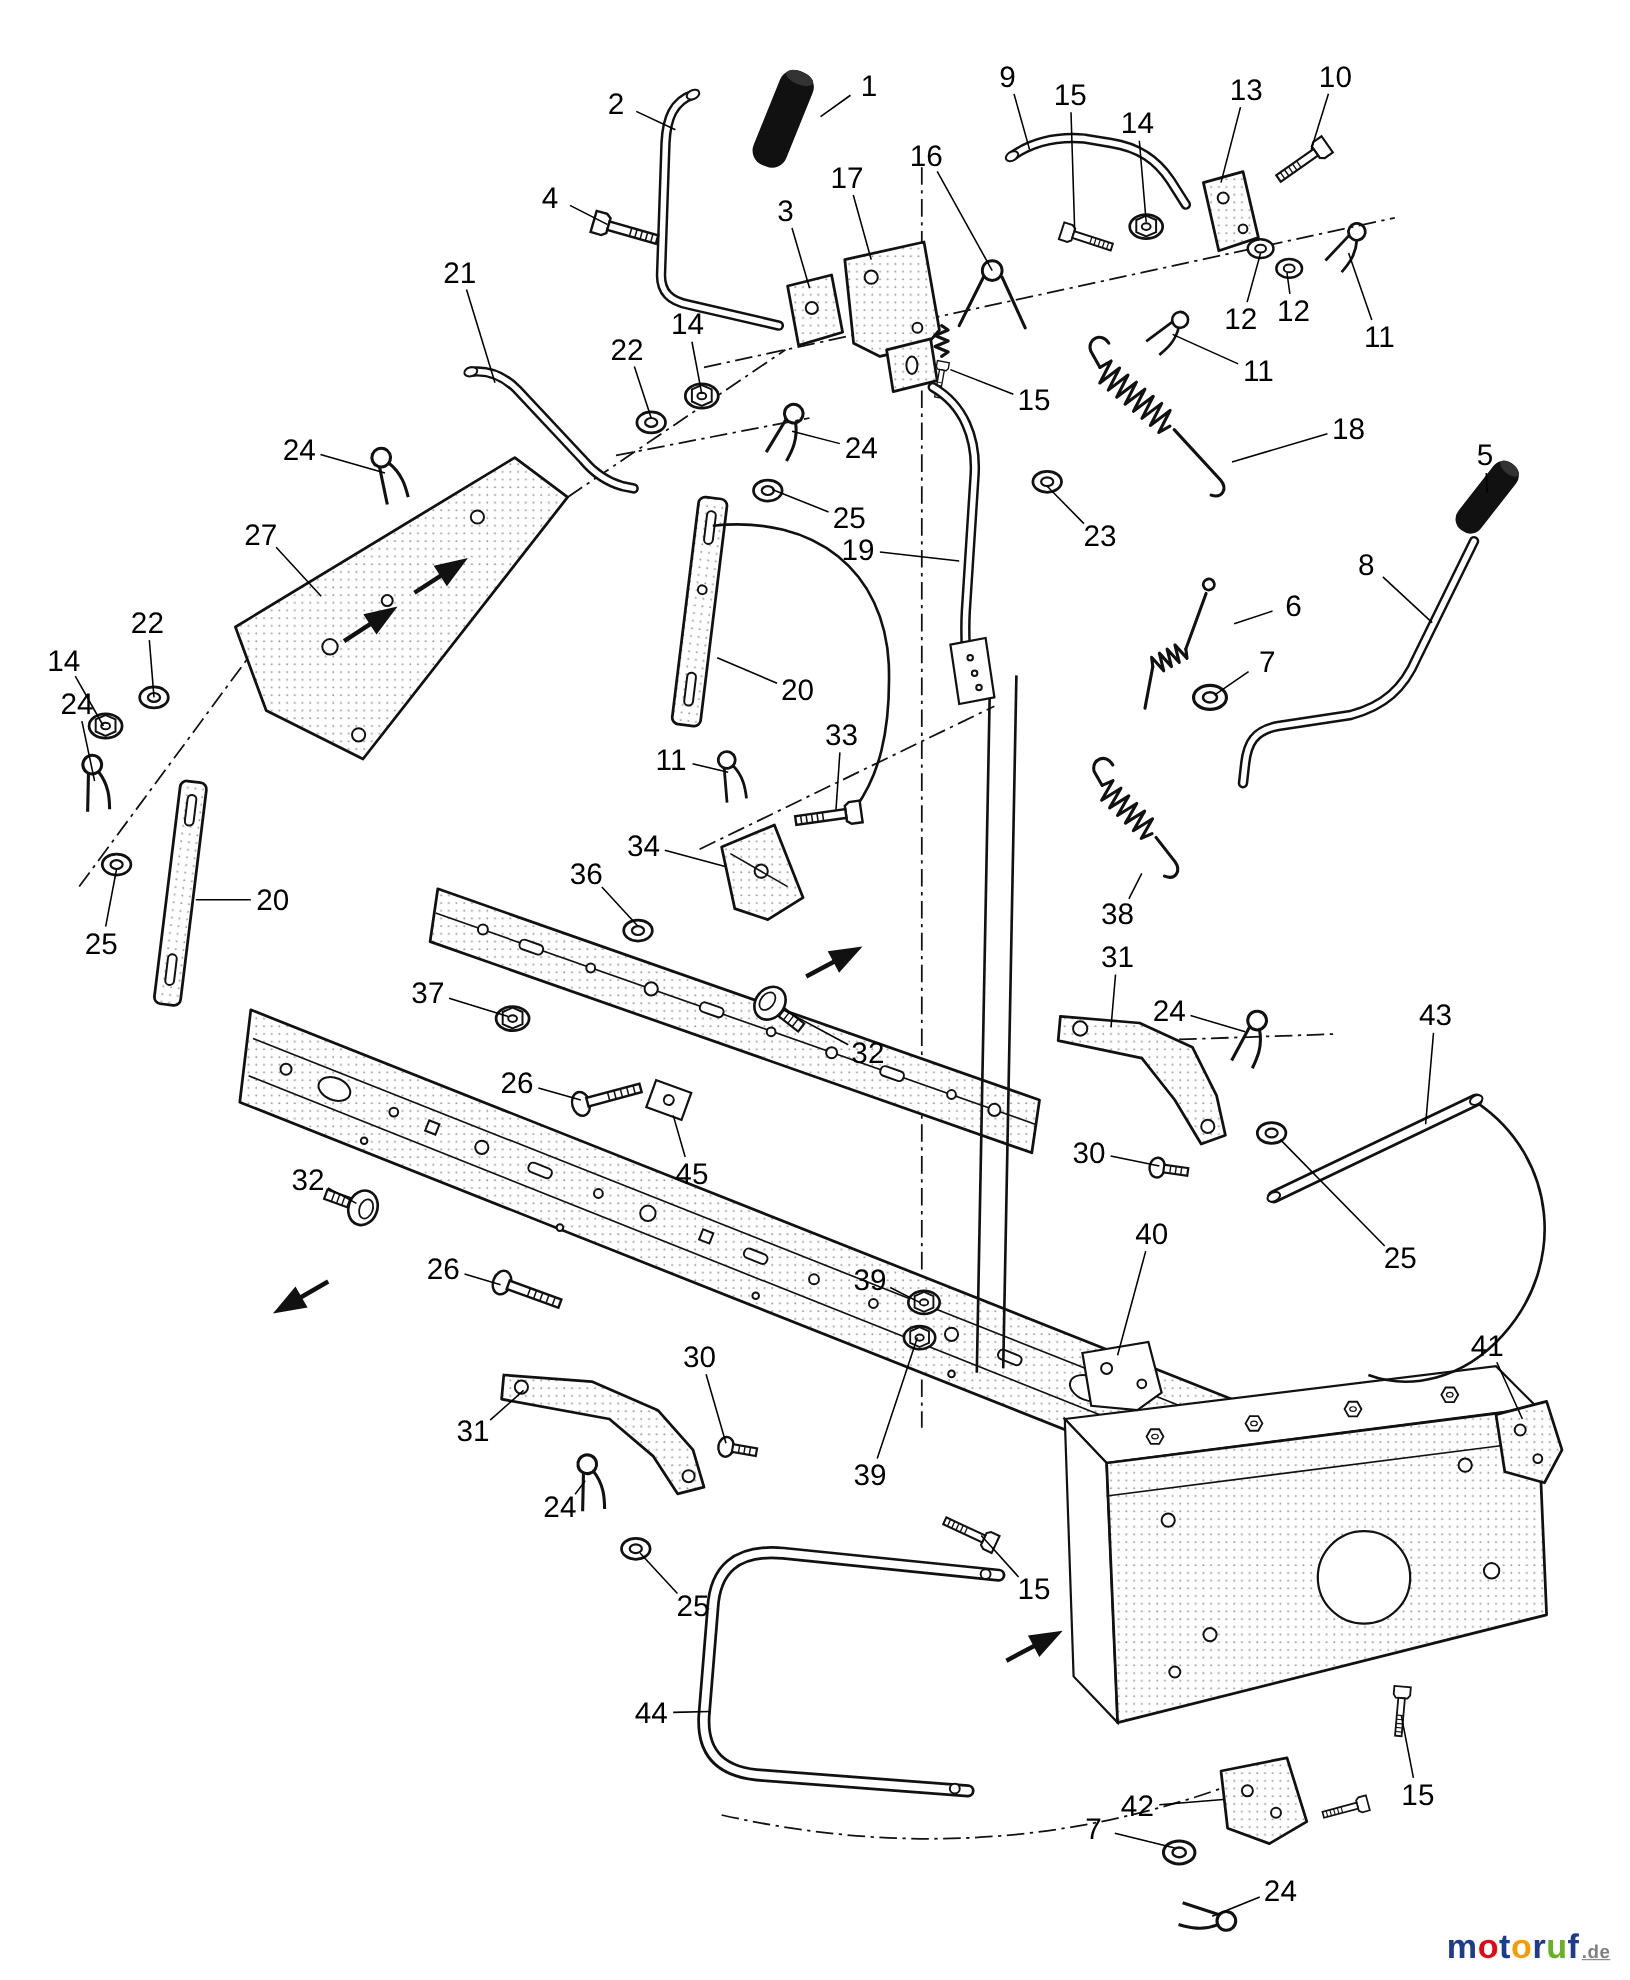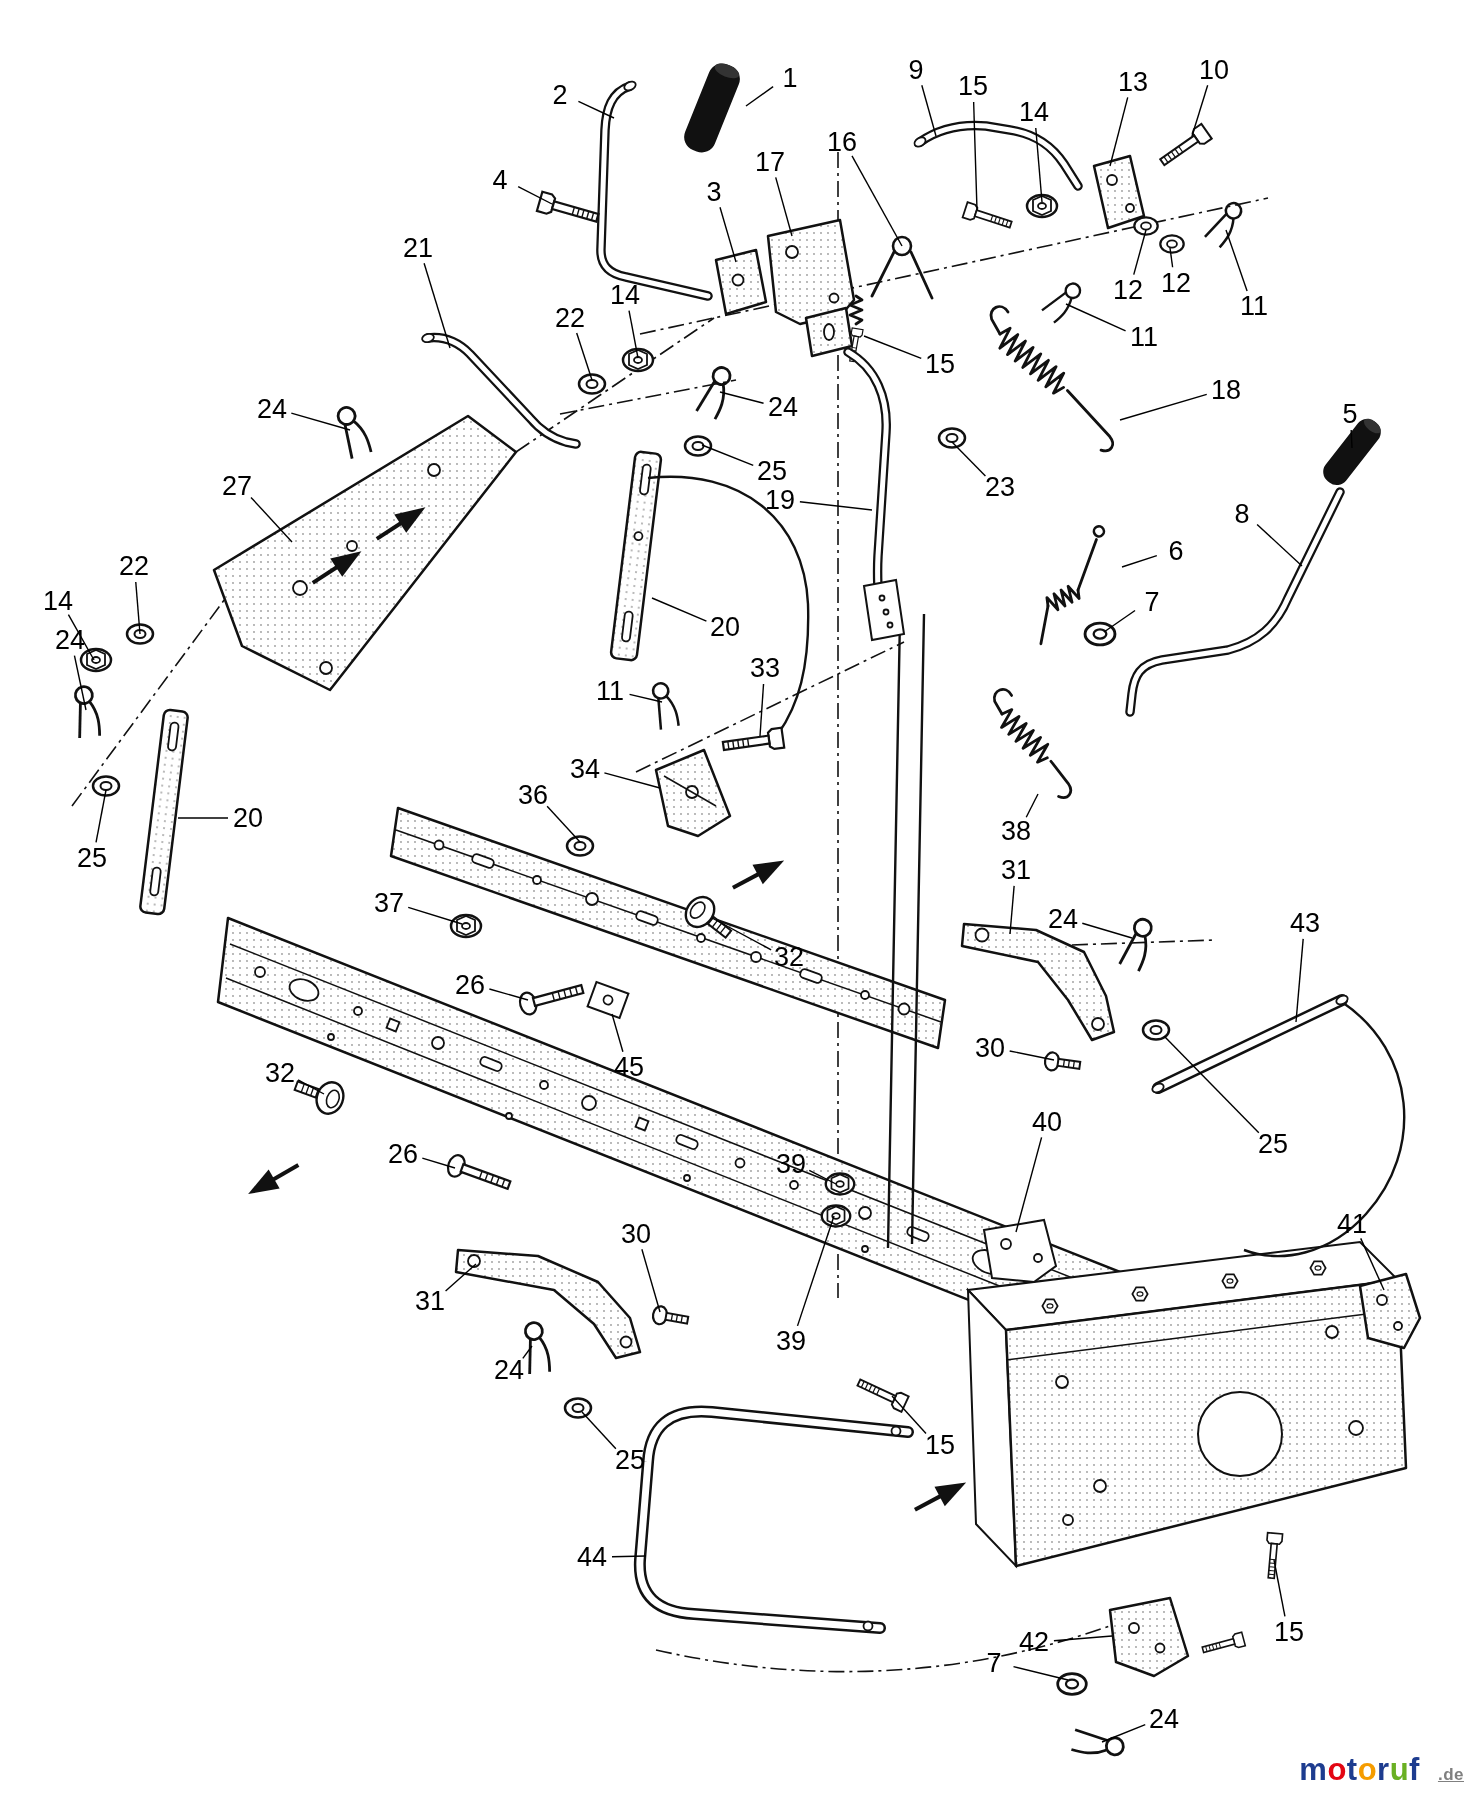--- a/index.html
+++ b/index.html
@@ -16,21 +16,21 @@
   .hl{fill:#fff;stroke:#111;stroke-width:1.8;}
   .ln{stroke:#111;stroke-width:1.5;fill:none;}
   .o{fill:none;stroke:#111;}
   .spr{fill:none;stroke:#111;stroke-width:2.8;stroke-linecap:round;stroke-linejoin:round;}
   .rodo{fill:none;stroke:#111;stroke-width:9.5;stroke-linecap:round;stroke-linejoin:round;}
   .rodi{fill:none;stroke:#fff;stroke-width:5;stroke-linecap:round;stroke-linejoin:round;}
   .rodO{fill:none;stroke:#111;stroke-width:12;stroke-linecap:round;stroke-linejoin:round;}
   .rodI{fill:none;stroke:#fff;stroke-width:7;stroke-linecap:round;stroke-linejoin:round;}
   .watermark{position:absolute;right:18px;top:1752px;font-weight:bold;font-size:31px;
              letter-spacing:0.5px;white-space:nowrap;}
-  .watermark .wm-suffix{font-size:17px;font-weight:bold;margin-left:18px;text-decoration:underline;}
+  .watermark .wm-suffix{font-size:17px;font-weight:bold;margin-left:2px;text-decoration:underline;}
 </style>
 </head>
 <body>
 
 <div class="stage">
 <svg width="1482" height="1800" viewBox="0 0 1482 1800">
   <defs>
     <pattern id="dotfill" width="7" height="7" patternUnits="userSpaceOnUse">
       <rect width="7" height="7" fill="#fff"></rect>
       <circle cx="2" cy="2" r="0.9" fill="#9a9a9a"></circle>

